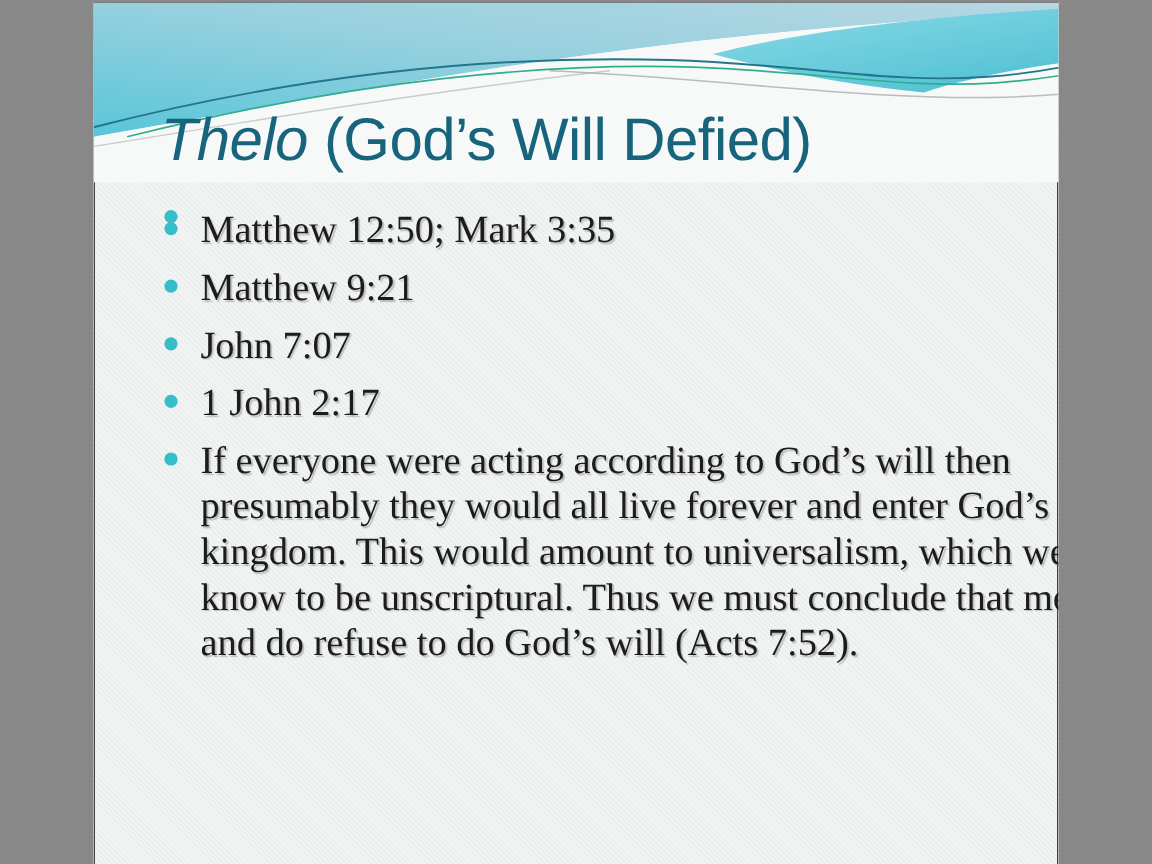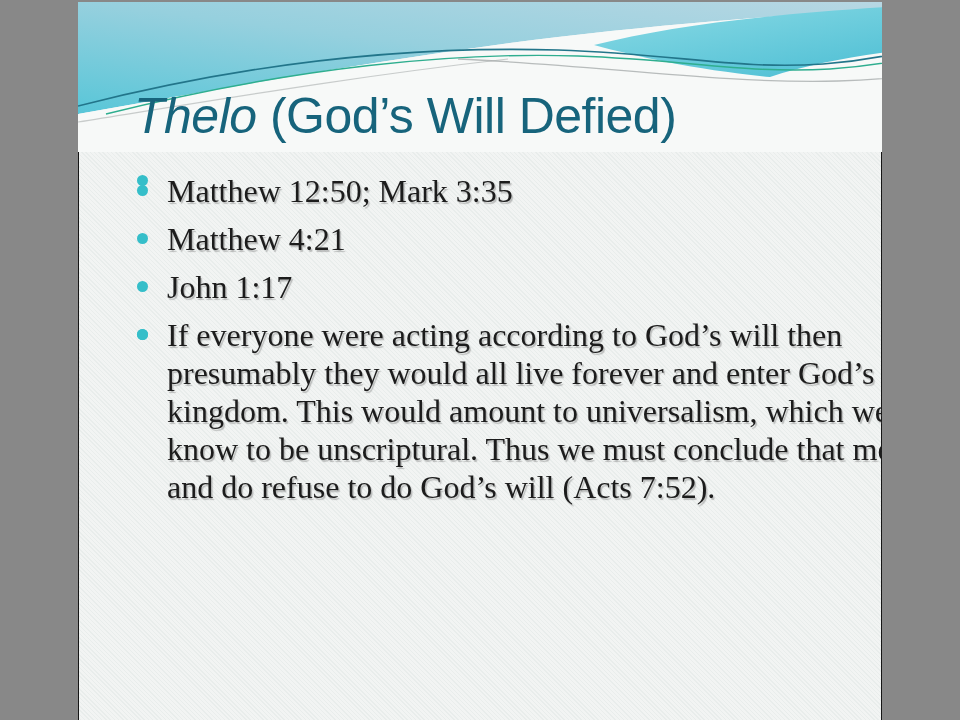--- a/index.html
+++ b/index.html
@@ -85,28 +85,29 @@
   <ul class="bullets">
     <li class="bullet-item">
       <span class="dot"></span>
     </li>
     <li class="bullet-item">
       <span class="dot"></span>
       <span>Matthew 12:50; Mark 3:35</span>
     </li>
     <li class="bullet-item">
       <span class="dot"></span>
-      <span>Matthew 4:21</span>
+      <span>Matthew 9:21</span>
     </li>
     <li class="bullet-item">
       <span class="dot"></span>
-      <span>John 1:17</span>
+      <span>John 7:07</span>
     </li>
     <li class="bullet-item">
       <span class="dot"></span>
+      <span>1 John 2:17</span>
     </li>
     <li class="bullet-item paragraph">
       <span class="dot"></span>
       <span>If everyone were acting according to God’s will then presumably they would all live forever and enter God’s kingdom. This would amount to universalism, which we know to be unscriptural. Thus we must conclude that men can and do refuse to do God’s will (Acts 7:52).</span>
     </li>
   </ul>
 
 </div>
 
 </body></html>

